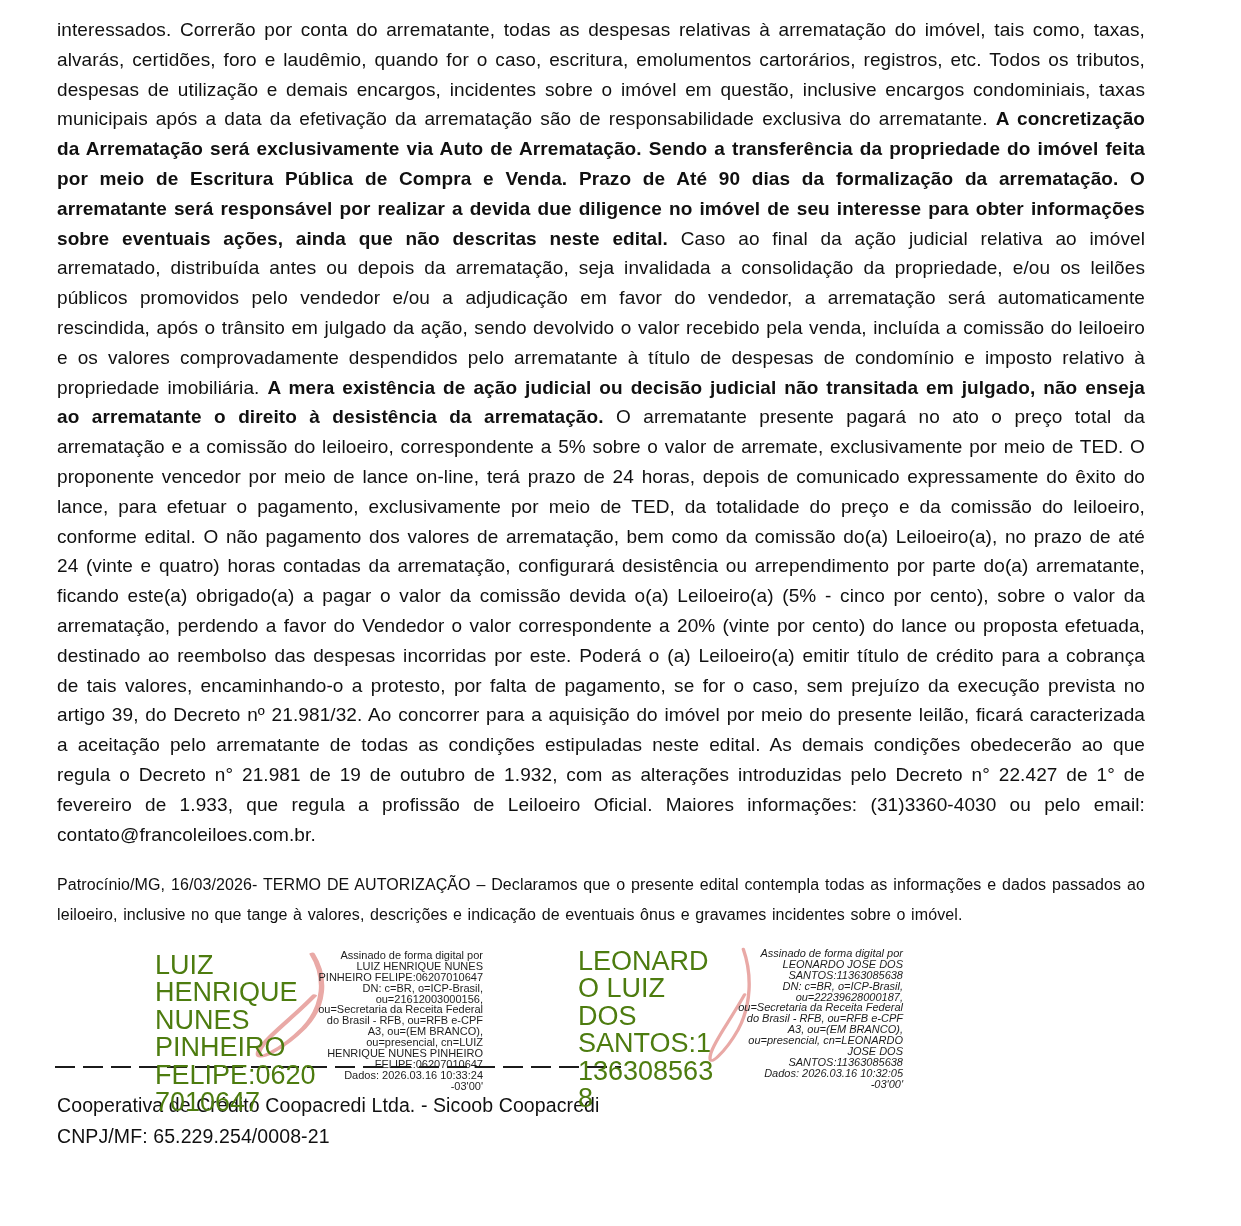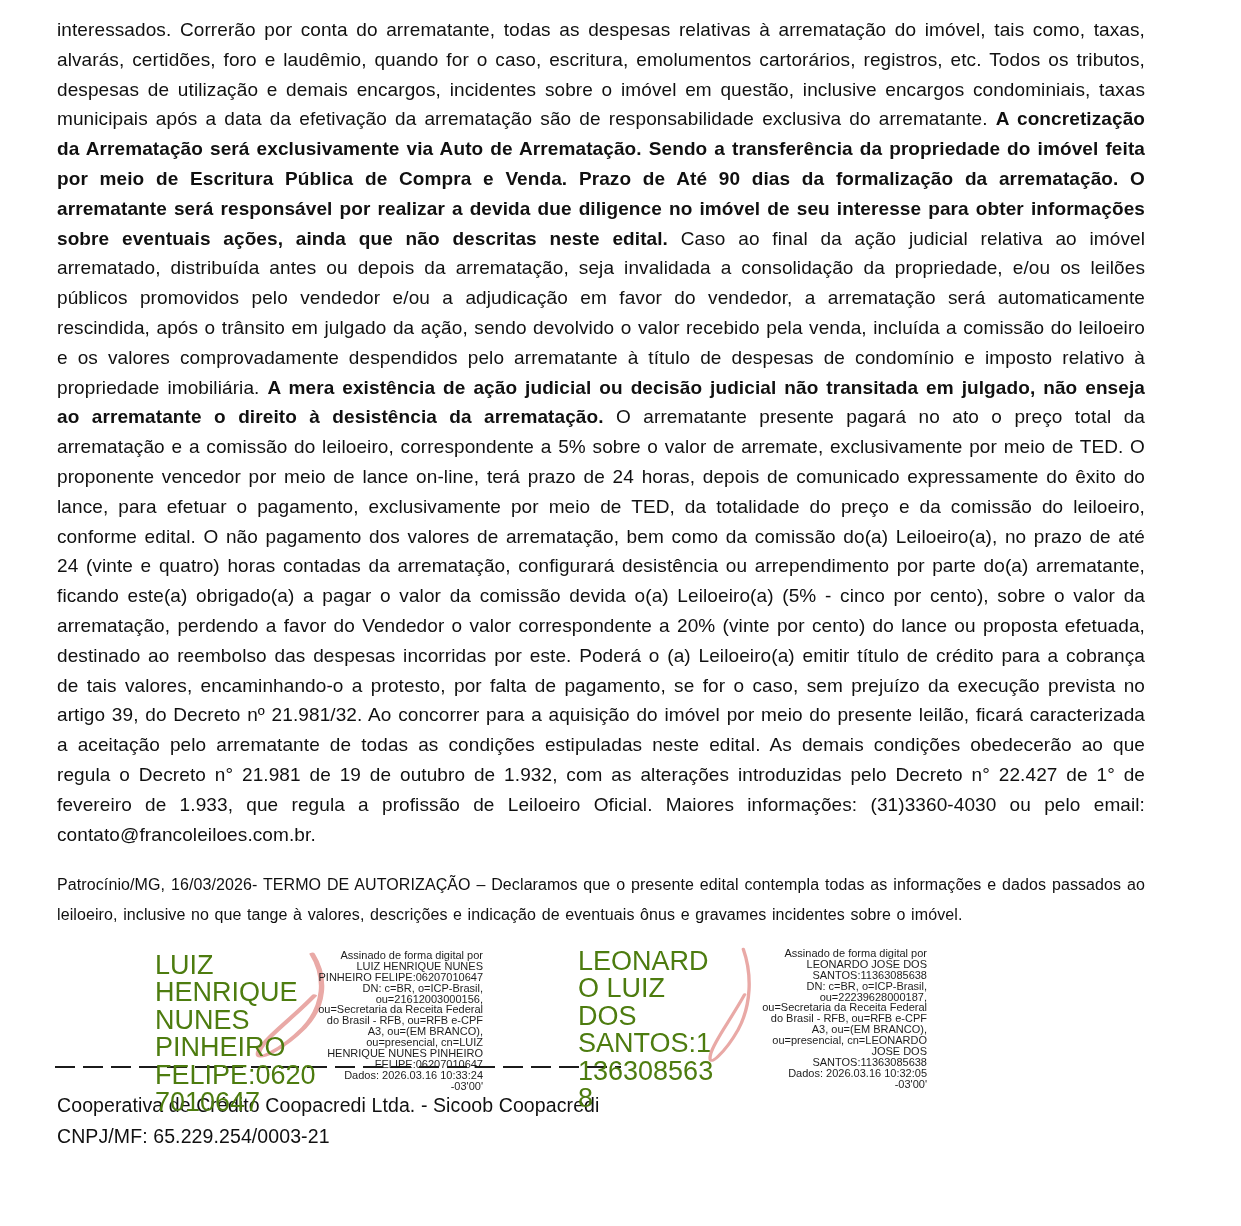--- a/index.html
+++ b/index.html
@@ -25,21 +25,21 @@
     overflow-wrap:anywhere; color:#4d7c0f;
   }
   .sig-name.s1 { left:98px;  top:7px; width:162px; }
   .sig-name.s2 { left:521px; top:3px; width:140px; }
 
   .sig-details {
     position:absolute; font-size:11px; line-height:10.9px;
     white-space:pre-line; color:#1c1c1c; letter-spacing:0;text-align:right;
   }
   .sig-details.s1 { left:258px; top:5px; width:168px; }
-  .sig-details.s2 { left:704px; top:3px; width:166px; }
+  .sig-details.s2 { left:680px; top:3px; width:166px;font-style:italic; }
 
   .flourish { position:absolute; pointer-events:none; }
   .flourish.f1 { left:190px; top:6px;  width:84px; height:114px; }
   .flourish.f2 { left:646px; top:1px;  width:52px; height:124px; }
   .flourish svg { width:100%; height:100%; display:block; }
 
   .sigrule {
     margin-left:-2px; width:566px; height:2px;
     background:repeating-linear-gradient(90deg, #1b1b1b 0 20px, transparent 20px 28px);
   }
@@ -80,16 +80,16 @@
 
     <div class="sig-details s2">Assinado de forma digital por LEONARDO JOSE DOS SANTOS:11363085638
 DN: c=BR, o=ICP-Brasil, ou=22239628000187, ou=Secretaria da Receita Federal do Brasil - RFB, ou=RFB e-CPF A3, ou=(EM BRANCO), ou=presencial, cn=LEONARDO JOSE DOS SANTOS:11363085638
 Dados: 2026.03.16 10:32:05 -03'00'</div>
   </div>
 
   <div class="sigrule"></div>
 
   <div class="footer">
     <span class="line">Cooperativa de Crédito Coopacredi Ltda. - Sicoob Coopacredi</span>
-    <span class="line">CNPJ/MF: 65.229.254/0003-21</span>
+    <span class="line">CNPJ/MF: 65.229.254/0008-21</span>
   </div>
 
 </div>
 
 </body></html>

